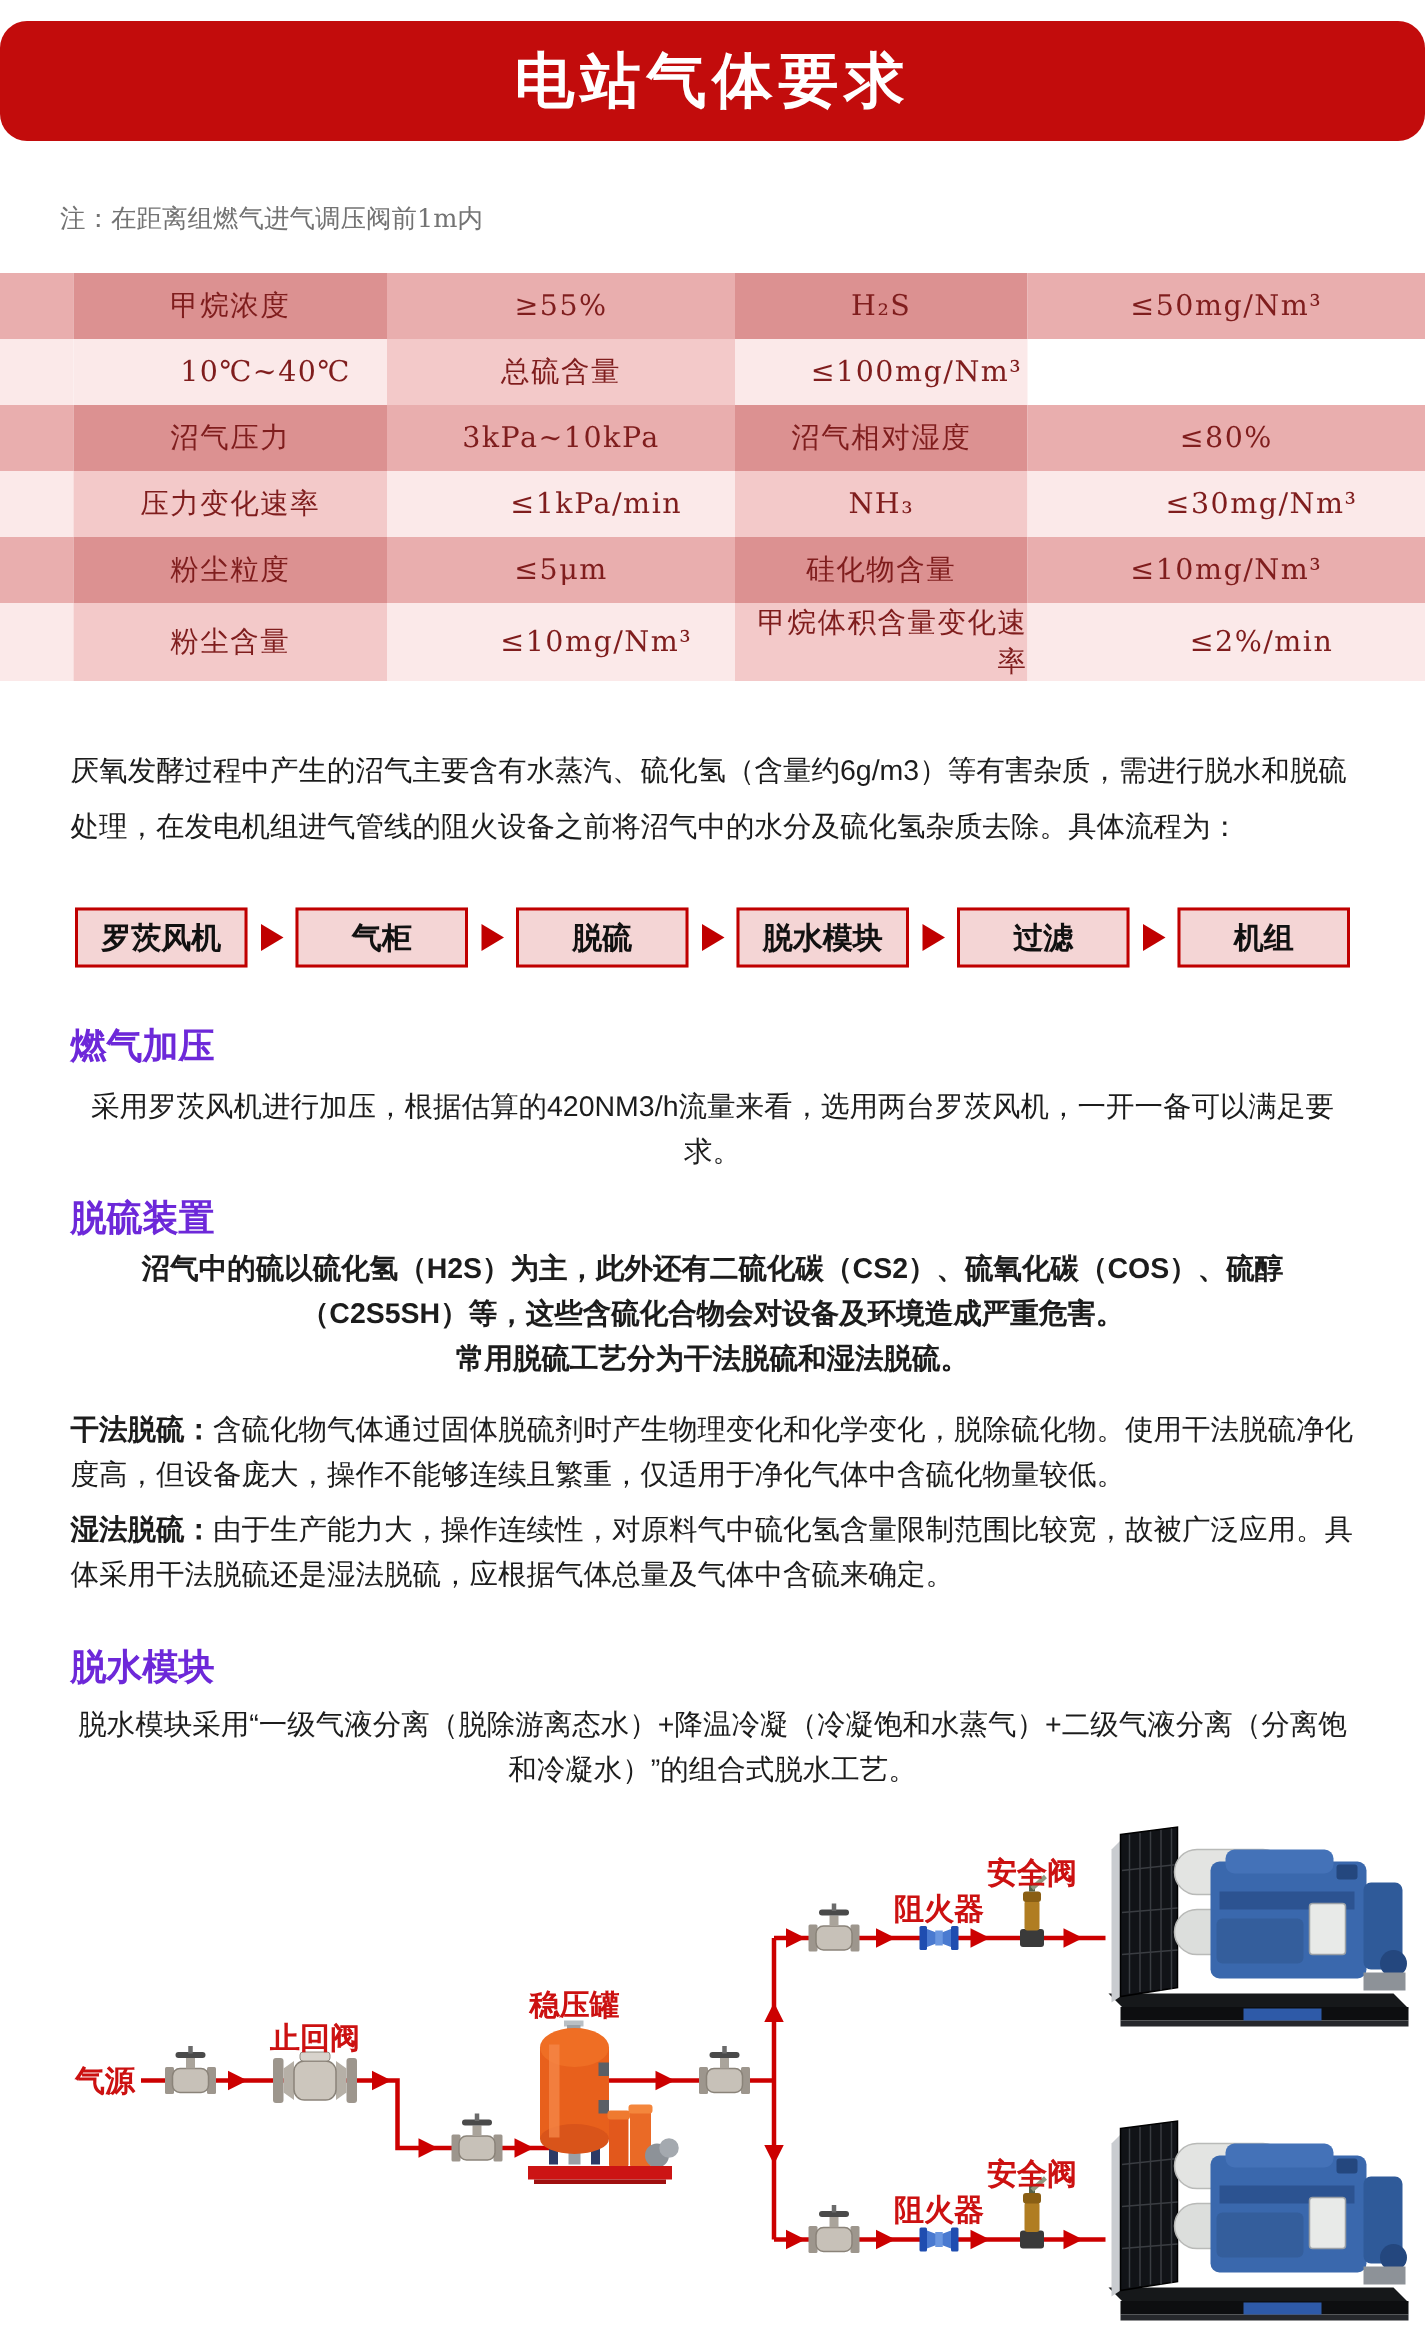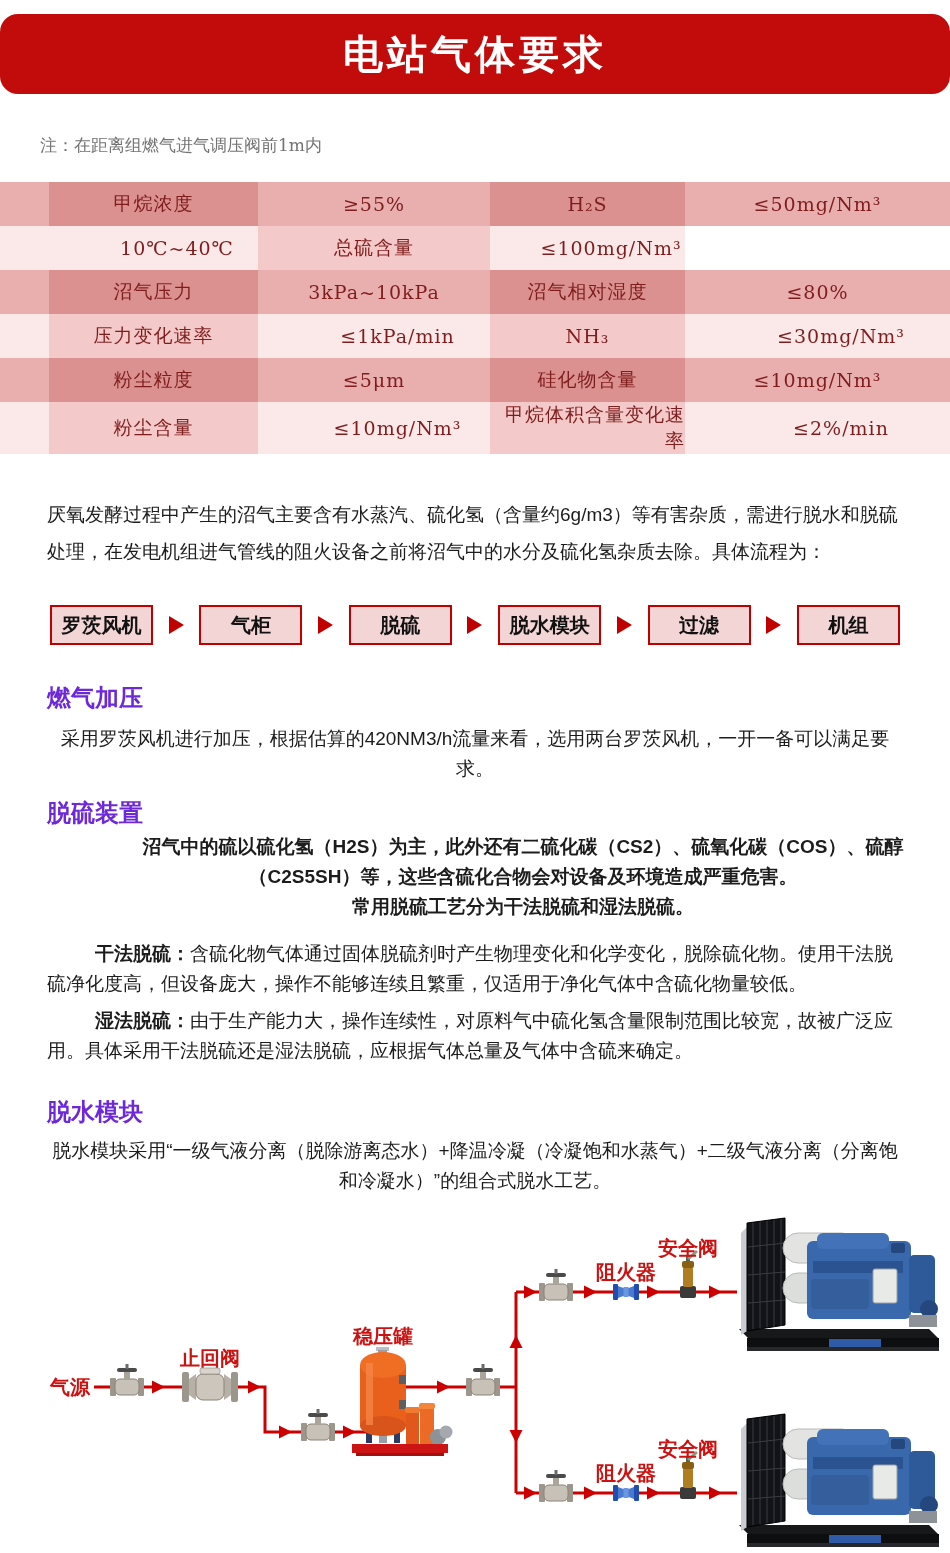--- a/index.html
+++ b/index.html
@@ -15,26 +15,26 @@
   .trow>div{display:flex;align-items:center;justify-content:center;
             font-family:"DejaVu Serif","Liberation Serif",serif;font-size:19px;color:#7f1d1d;letter-spacing:1px;text-align:right;}
   .trow.odd .cell-margin,.trow.odd .cell-val{background:#e9aeae;}
   .trow.odd .cell-label{background:#dc9191;}
   .trow.even .cell-margin,.trow.even .cell-val{background:#fbe9e9;padding-left:47px;}
   .trow.even .cell-label{background:#f3c9c9;}
   
   .para{position:absolute;left:47px;width:856px;font-size:19px;line-height:30px;margin:0;}
   .para.wide-lh{line-height:37px;}
   .center{text-align:center;}
-  .bold{font-weight:bold;margin-left:48px;}
+  .bold{font-weight:bold;}
   .section-heading{position:absolute;left:47px;margin:0;color:#6d28d9;font-size:24px;font-weight:bold;line-height:24px;}
   
   .flow{position:absolute;top:605px;left:50px;width:850px;height:40px;
         display:flex;align-items:center;justify-content:space-between;}
-  .flow-box{width:103px;height:40px;box-sizing:border-box;border:2px solid #c00000;background:#f4d5d5;
+  .flow-box{width:115px;height:40px;box-sizing:border-box;border:2px solid #c00000;background:#f4d5d5;
             color:#111;font-weight:bold;font-size:20px;display:flex;align-items:center;justify-content:center;}
   .flow-arrow{width:0;height:0;border-top:9px solid transparent;border-bottom:9px solid transparent;
               border-left:15px solid #c00000;}
   
   .diagram{position:absolute;top:1215px;left:0;width:950px;height:338px;}
   .dlabel{font-family:"DejaVu Serif","Liberation Serif",serif;font-weight:bold;fill:#cc1111;font-size:20px;}
 </style>
 </head>
 <body>
 

